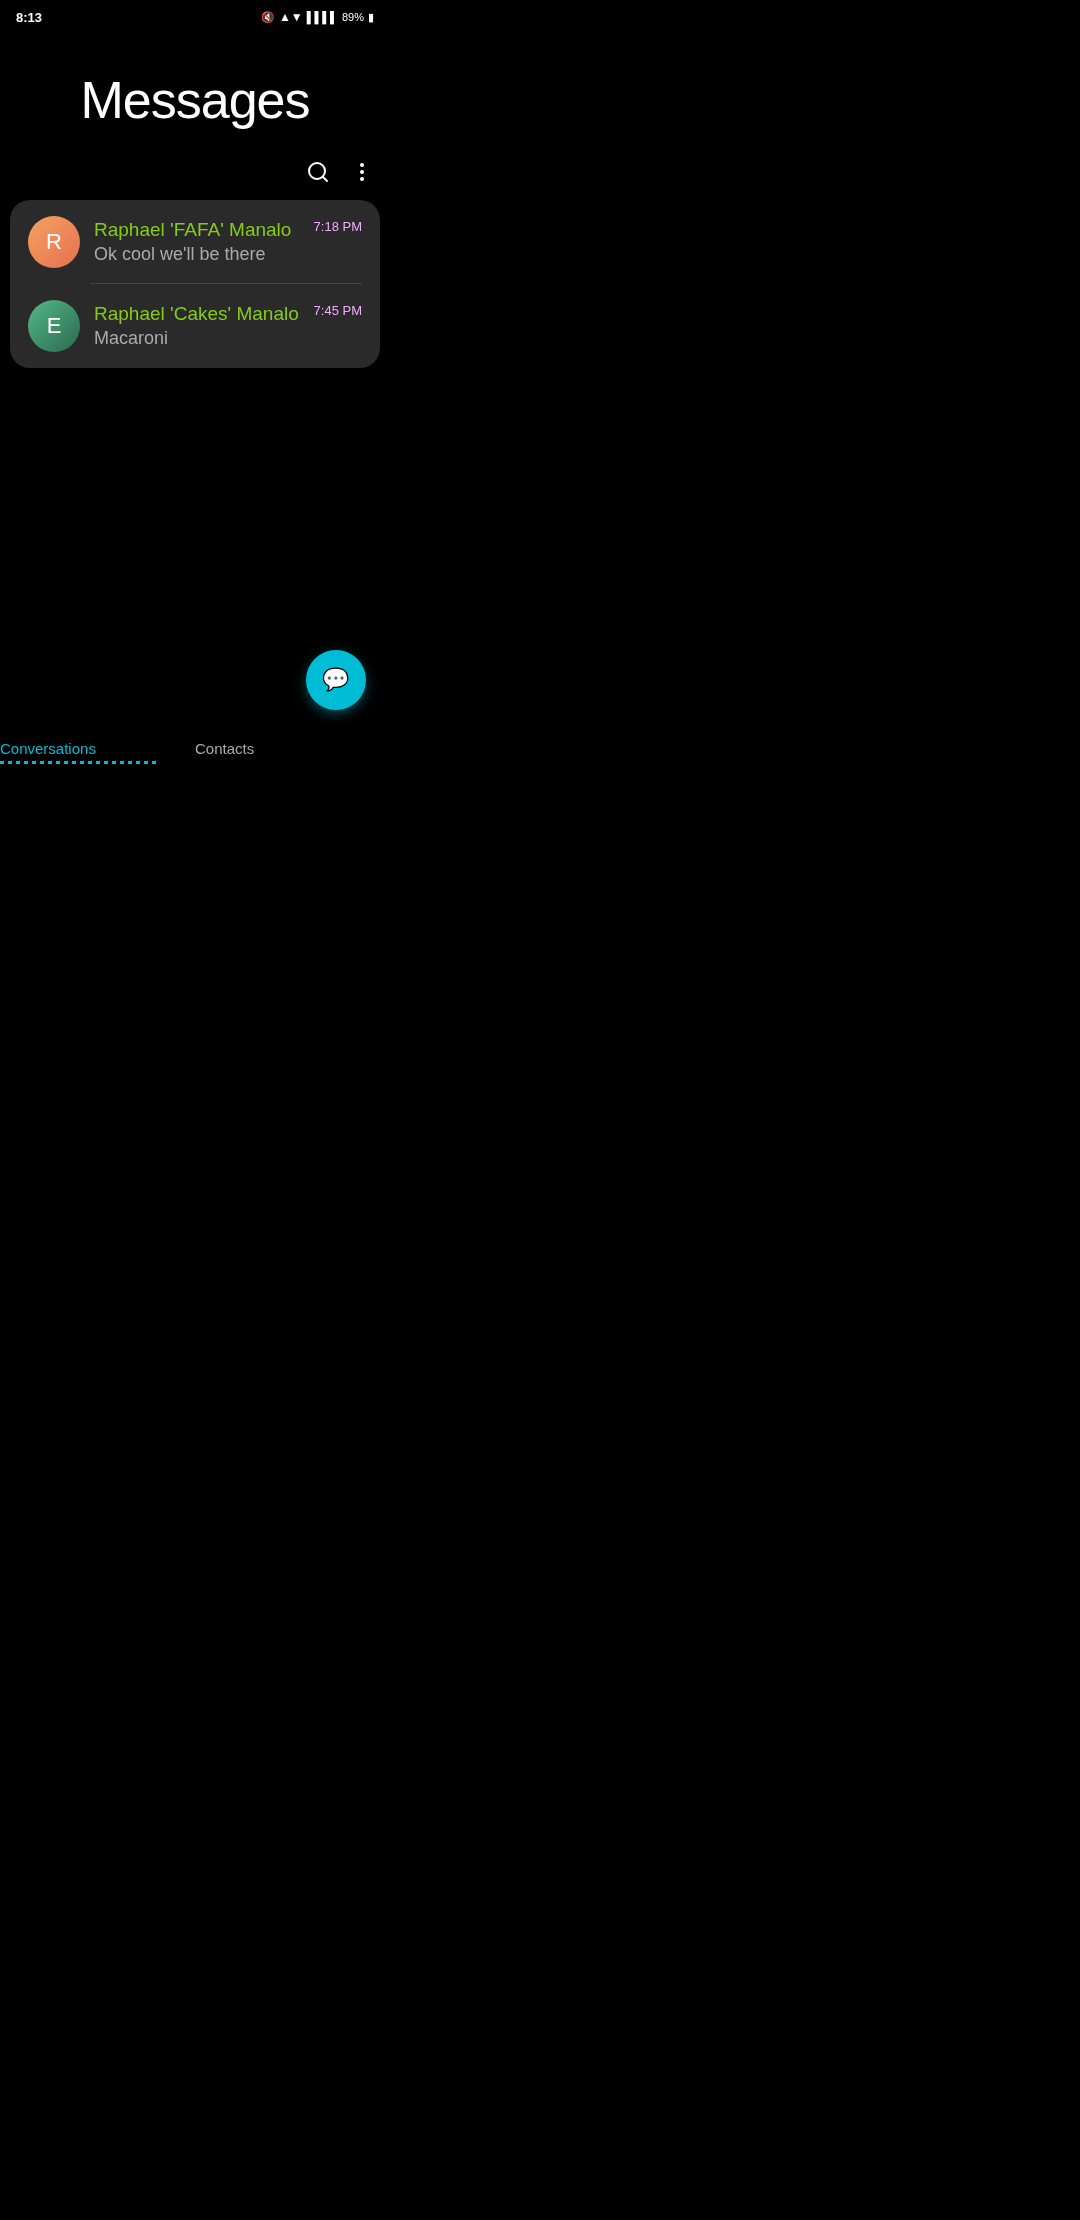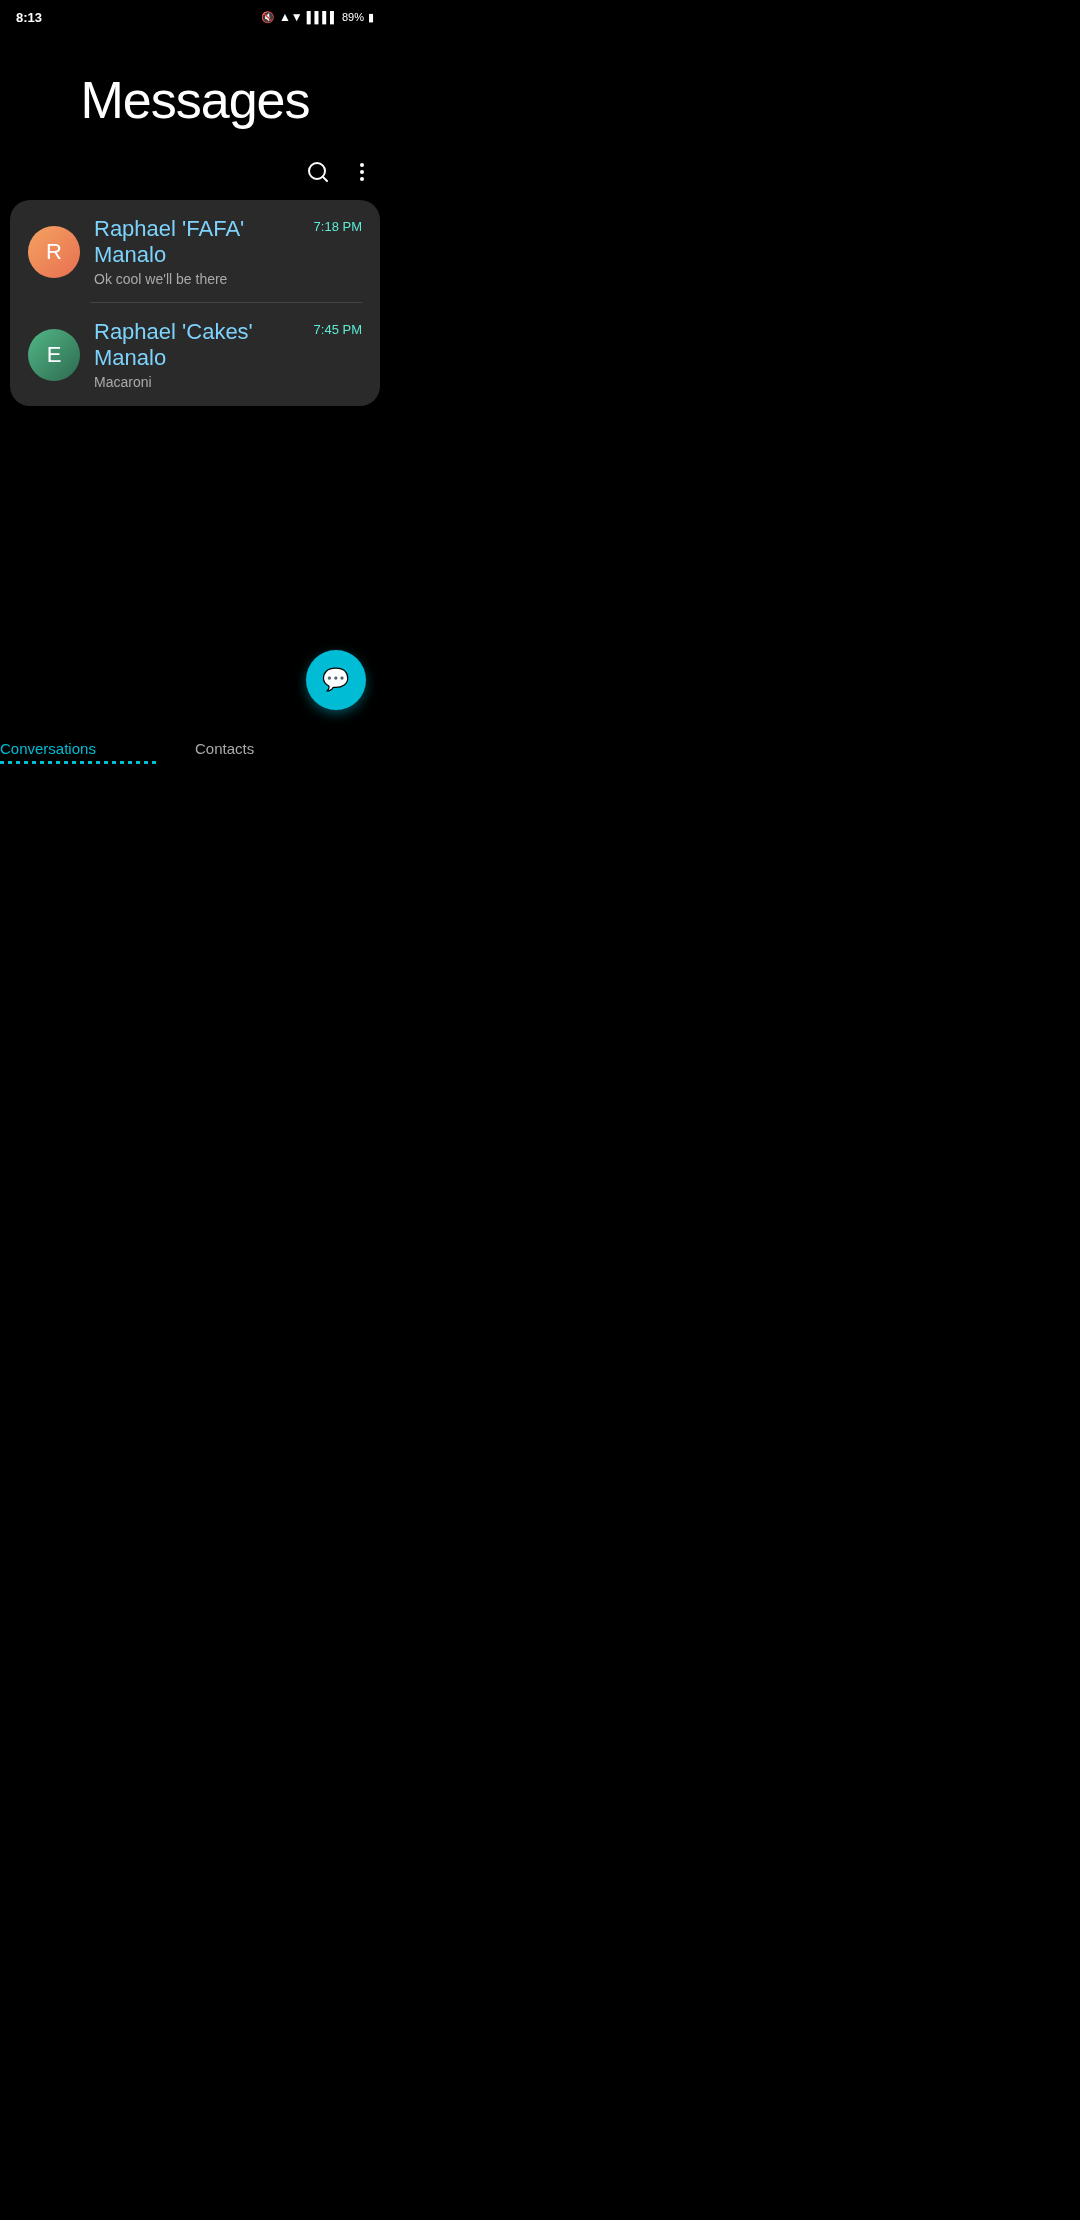--- a/index.html
+++ b/index.html
@@ -119,37 +119,37 @@
     .avatar-eunice {
       background: linear-gradient(135deg, #52b788, #2d6a4f);
     }
 
     .conversation-content {
       flex: 1;
       min-width: 0;
     }
 
     .conversation-name {
-      font-size: 22px;
+      font-size: 19px;
       font-weight: 500;
-      color: #7dd3fc;
+      color: #84cc16;
       margin-bottom: 3px;
     }
 
     .conversation-preview {
-      font-size: 14px;
+      font-size: 18px;
       color: #aaaaaa;
       white-space: nowrap;
       overflow: hidden;
       text-overflow: ellipsis;
     }
 
     .conversation-time {
       font-size: 13px;
-      color: #5eead4;
+      color: #f0abfc;
       flex-shrink: 0;
       margin-left: 10px;
       align-self: flex-start;
       margin-top: 3px;
     }
 
     
     .fab {
       position: absolute;
       bottom: 90px;

